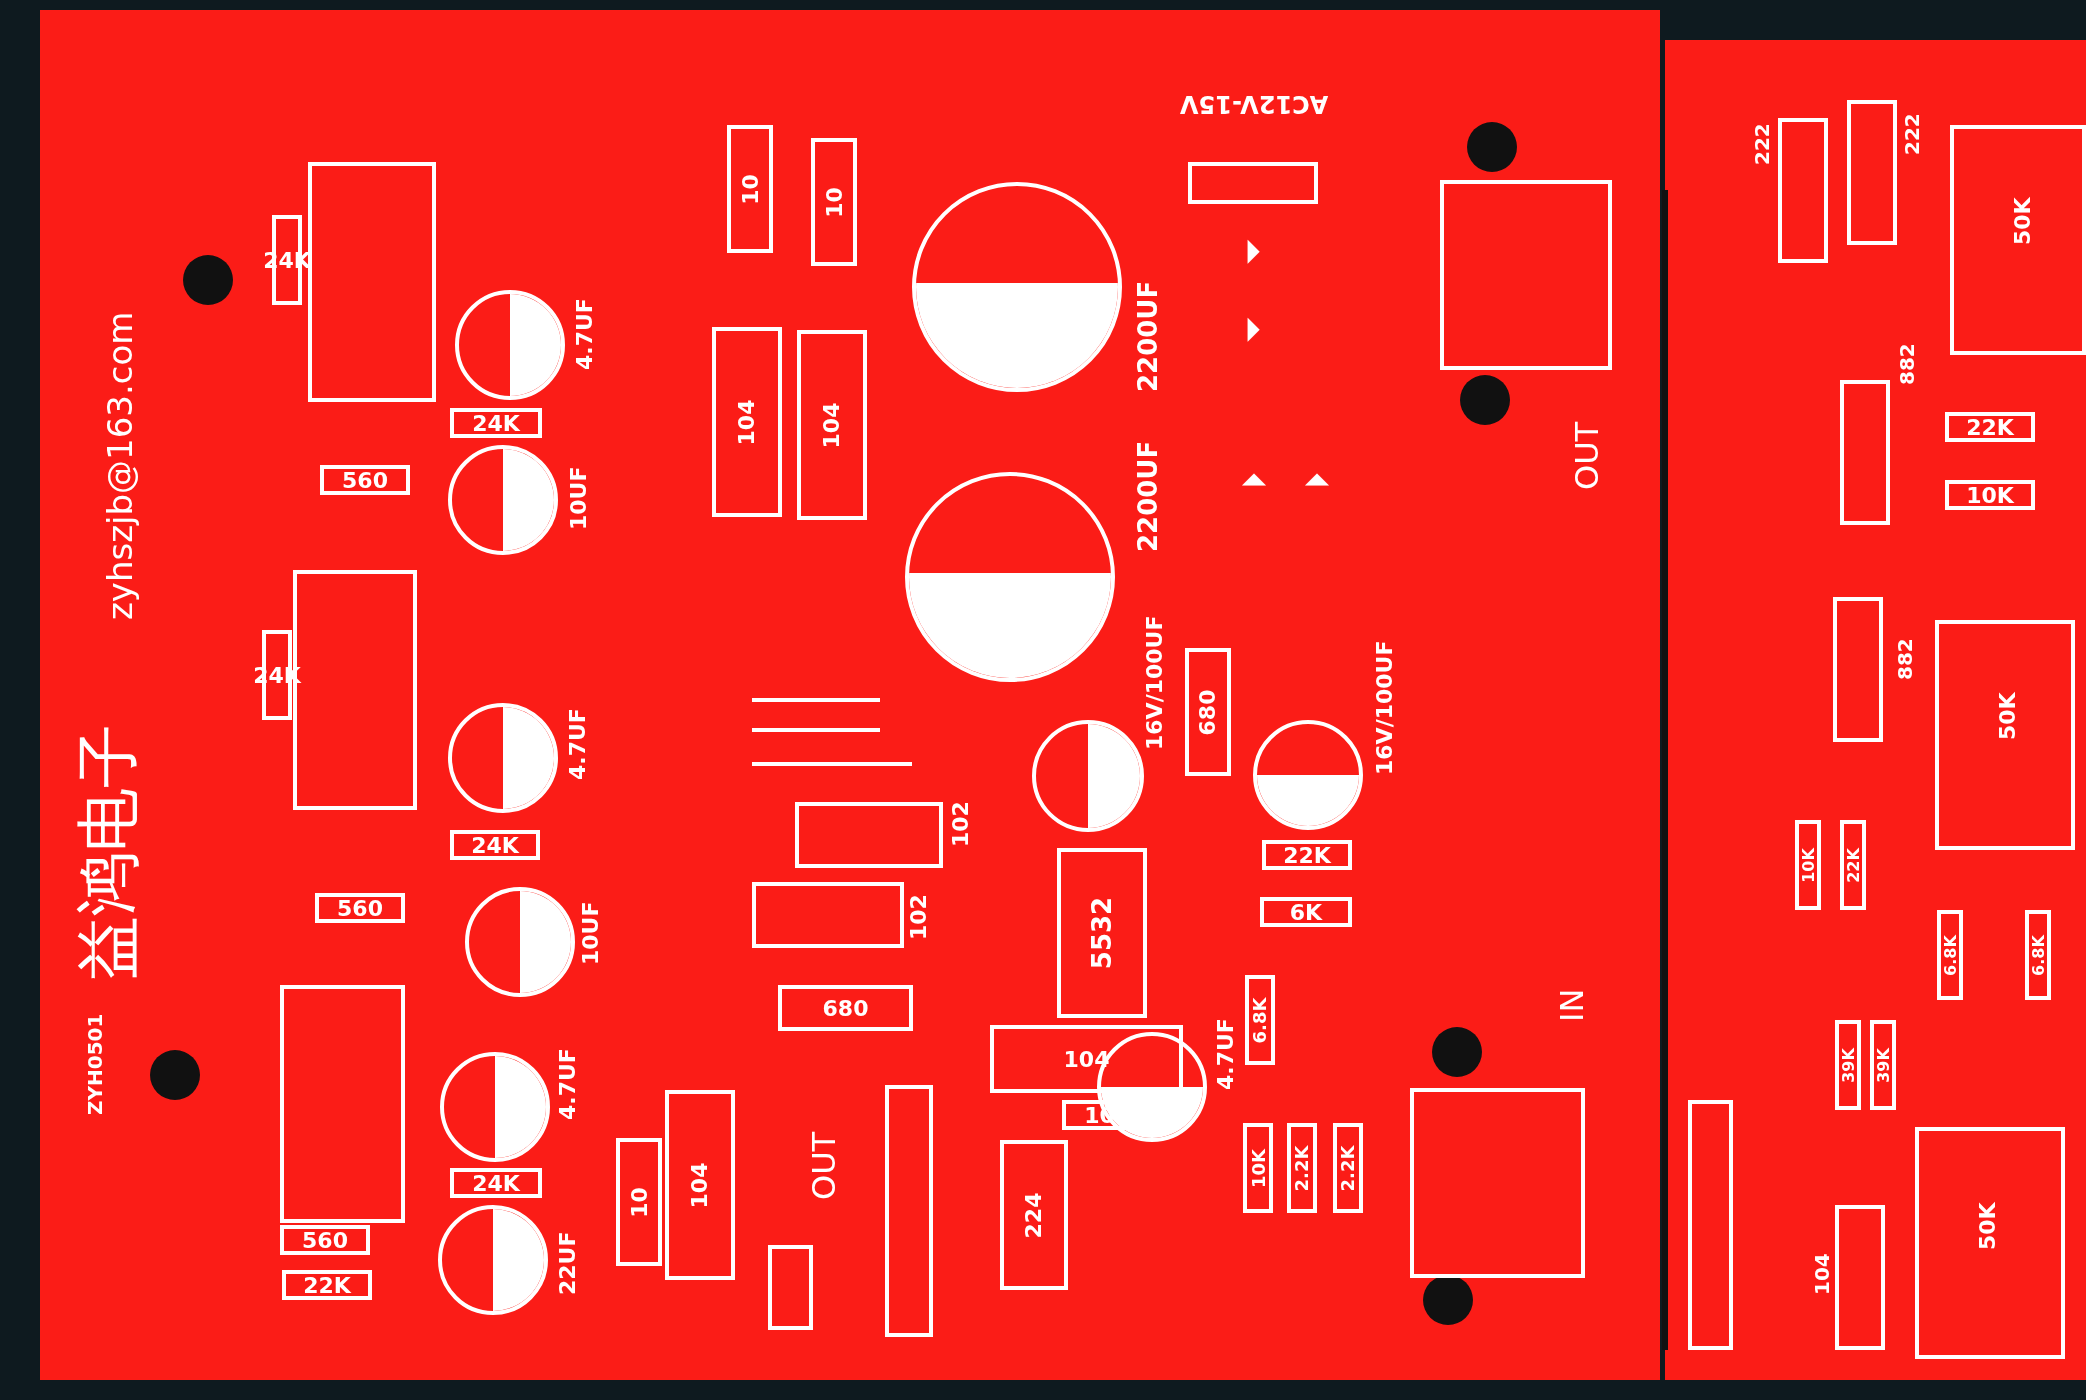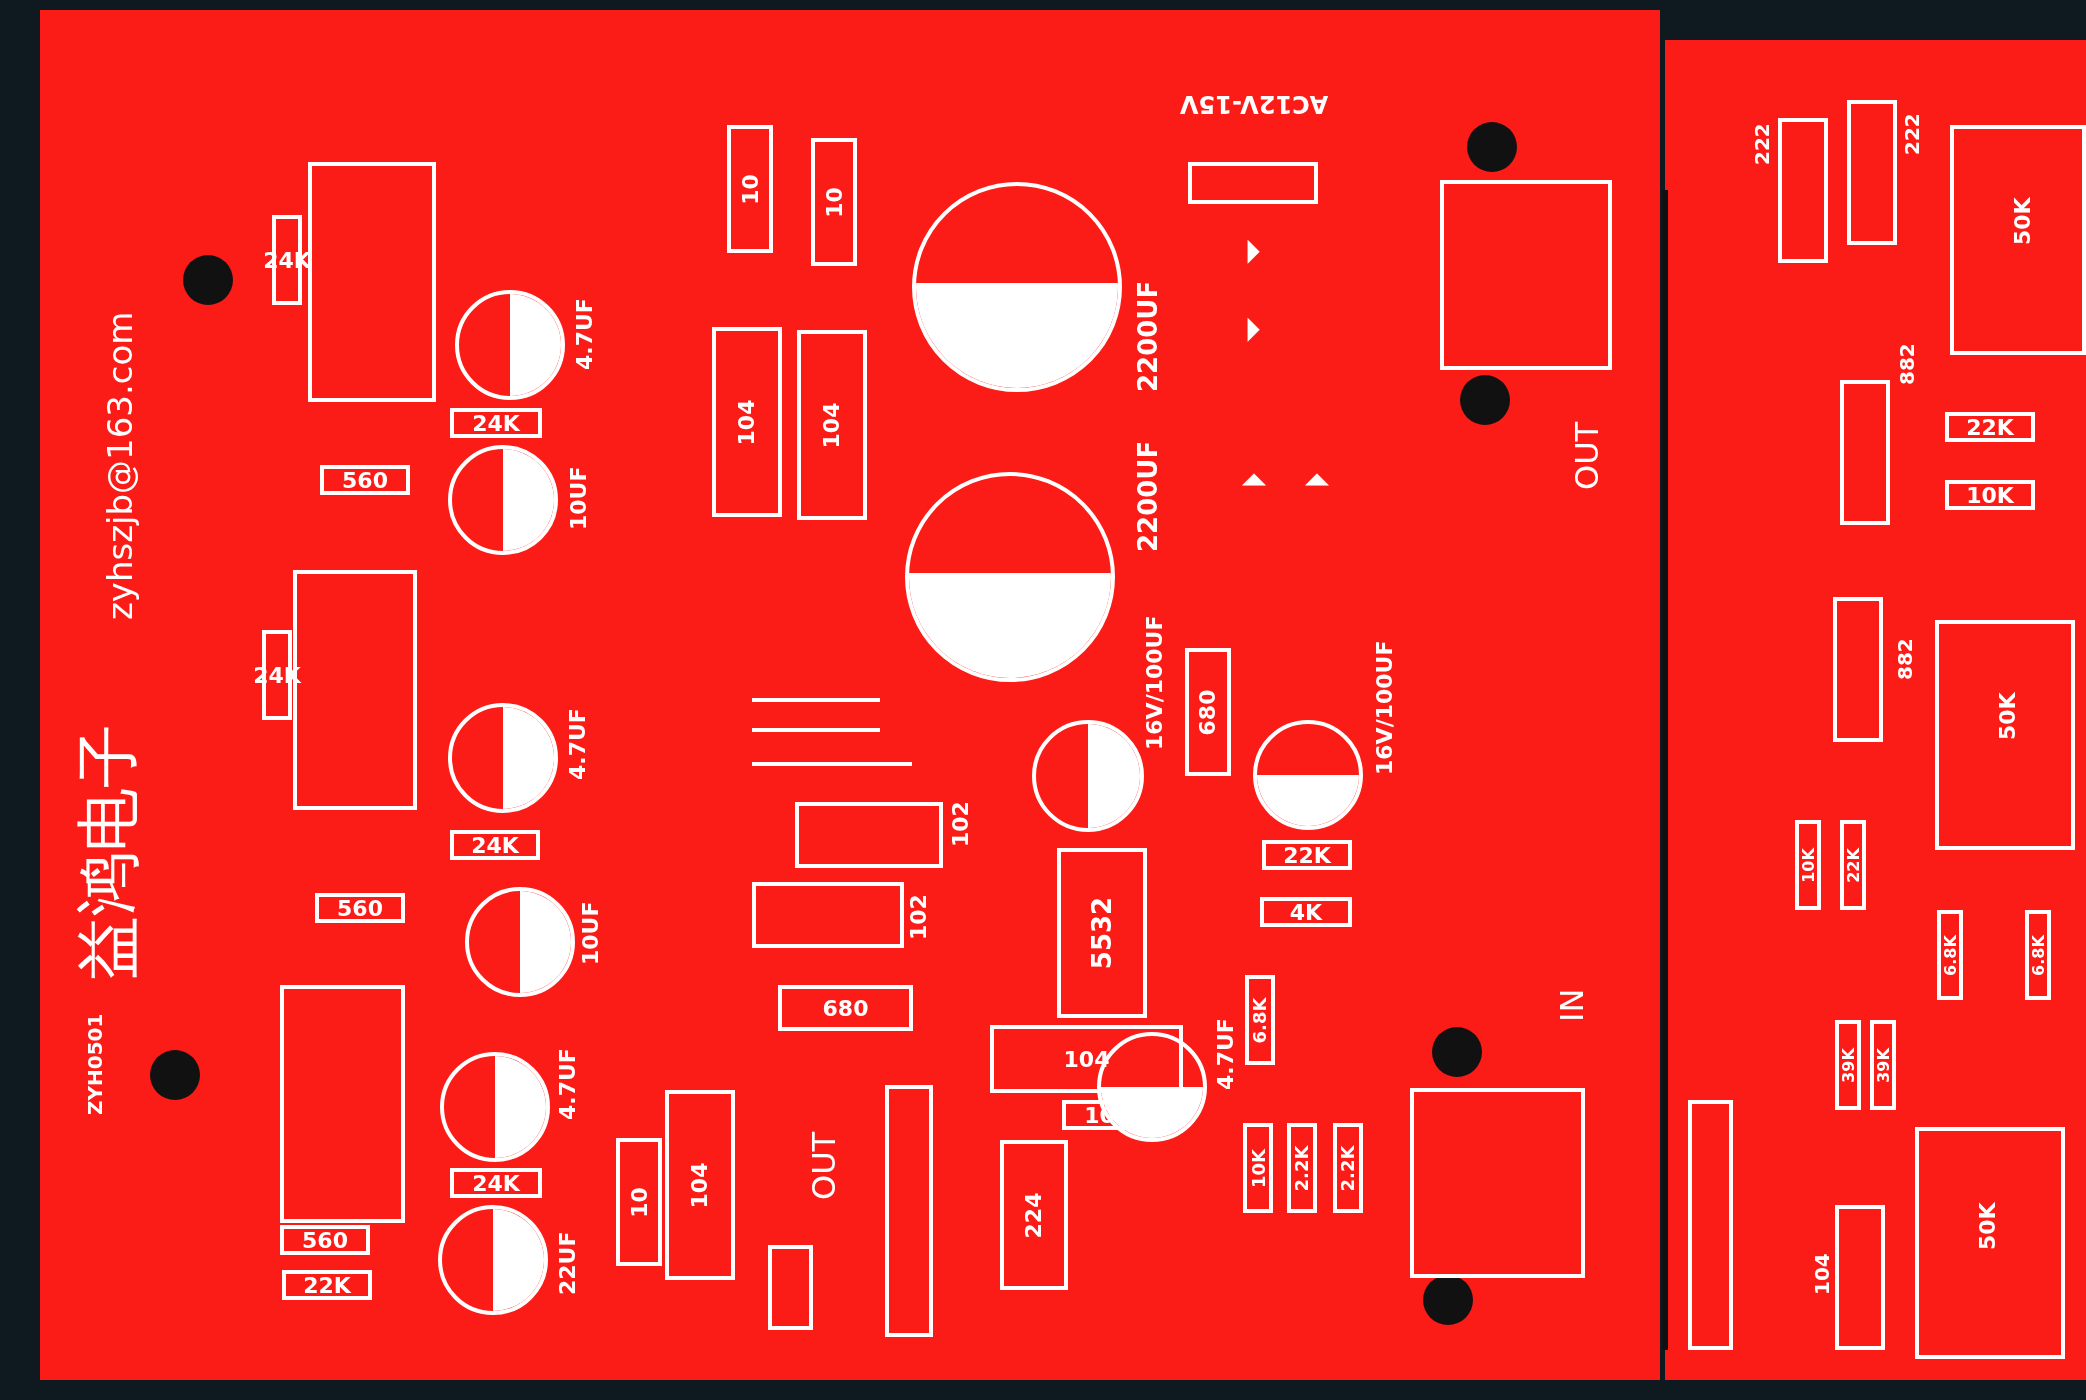--- a/index.html
+++ b/index.html
@@ -147,21 +147,21 @@
 <div class="cap" style="left:1253px;top:720px;width:110px;height:110px;">
     <div class="half" style="left:0;top:50%;width:100%;height:50%;"></div>
   </div>
 <div class="lbl v" style="left:1372px;top:775px;font-size:22px;">16V/100UF</div>
 <div class="cap" style="left:1097px;top:1032px;width:110px;height:110px;">
     <div class="half" style="left:0;top:50%;width:100%;height:50%;"></div>
   </div>
 <div class="lbl v" style="left:1213px;top:1090px;font-size:22px;">4.7UF</div>
 
 <div class="res" style="left:1262px;top:840px;width:90px;height:30px;">22K</div>
-<div class="res" style="left:1260px;top:897px;width:92px;height:30px;">4K</div>
+<div class="res" style="left:1260px;top:897px;width:92px;height:30px;">6K</div>
 <div class="res" style="left:1245px;top:905px;width:30px;height:70px;opacity:0;"></div>
 <div class="res" style="left:1245px;top:975px;width:30px;height:90px;">
     <span style="transform:rotate(-90deg);font-size:18px;">6.8K</span>
   </div>
 <div class="res" style="left:1062px;top:1100px;width:92px;height:30px;">10K</div>
 <div class="res" style="left:1243px;top:1123px;width:30px;height:90px;">
     <span style="transform:rotate(-90deg);font-size:18px;">10K</span>
   </div>
 <div class="res" style="left:1287px;top:1123px;width:30px;height:90px;">
     <span style="transform:rotate(-90deg);font-size:18px;">2.2K</span>

